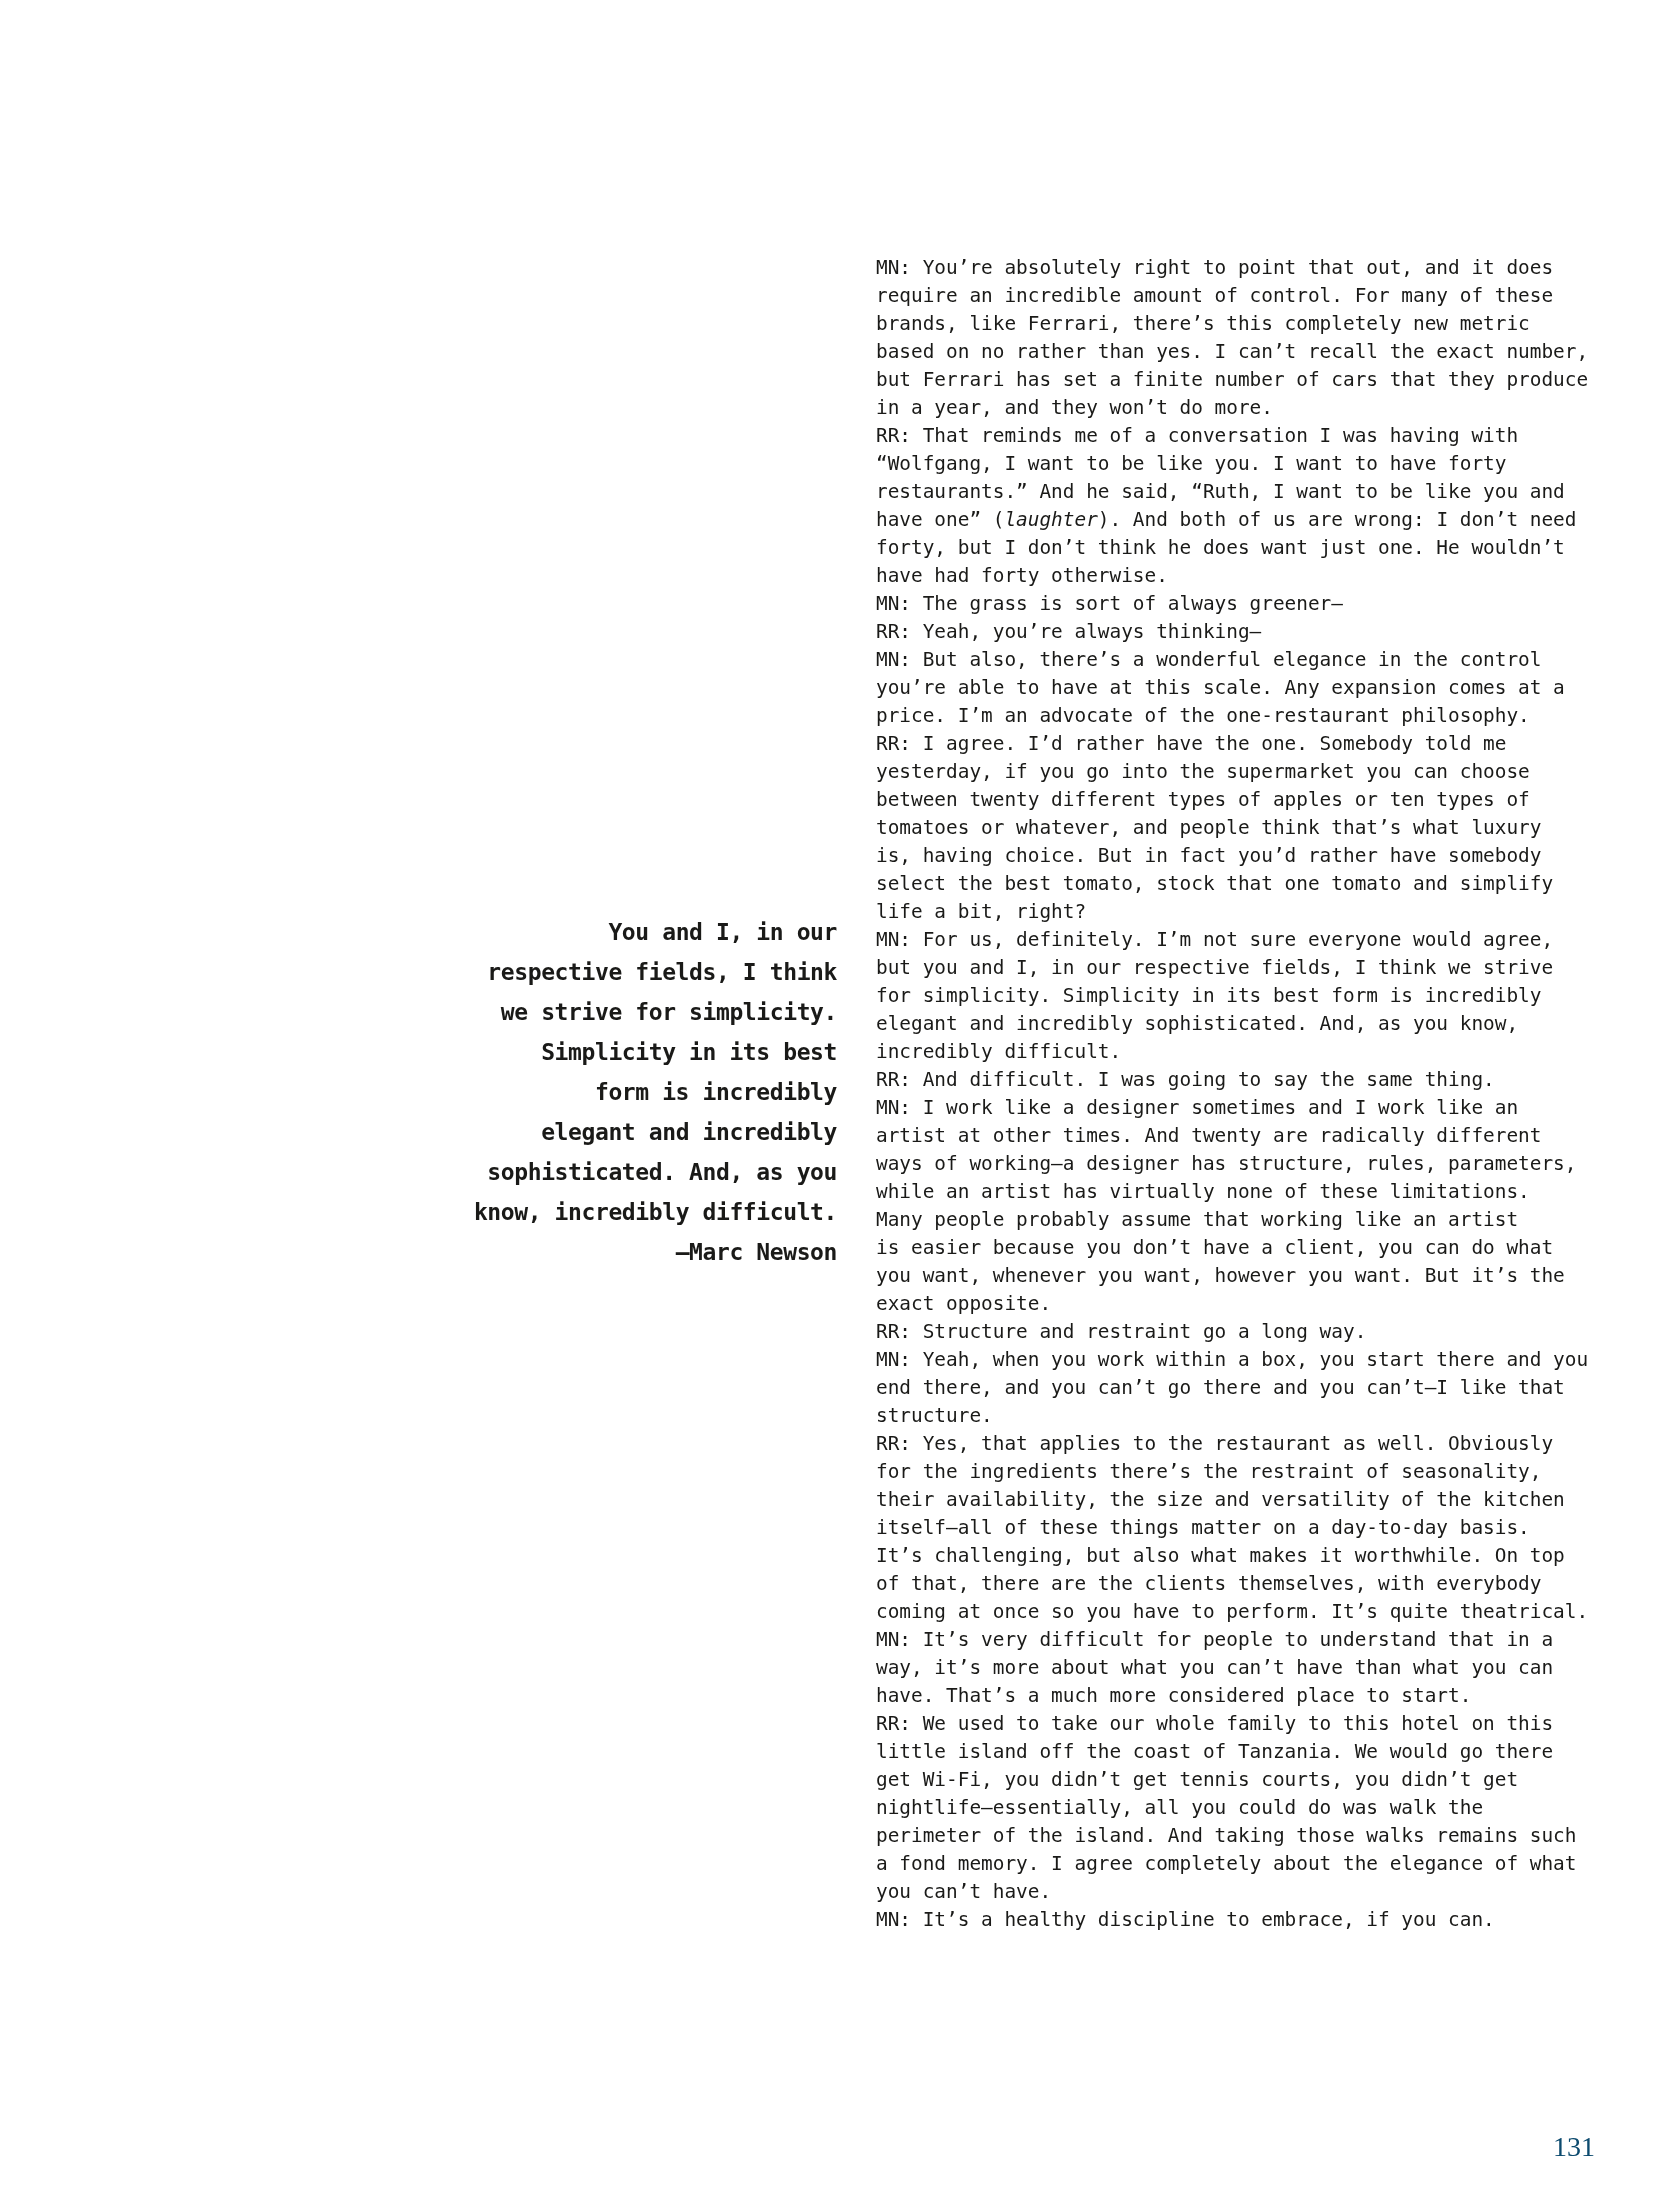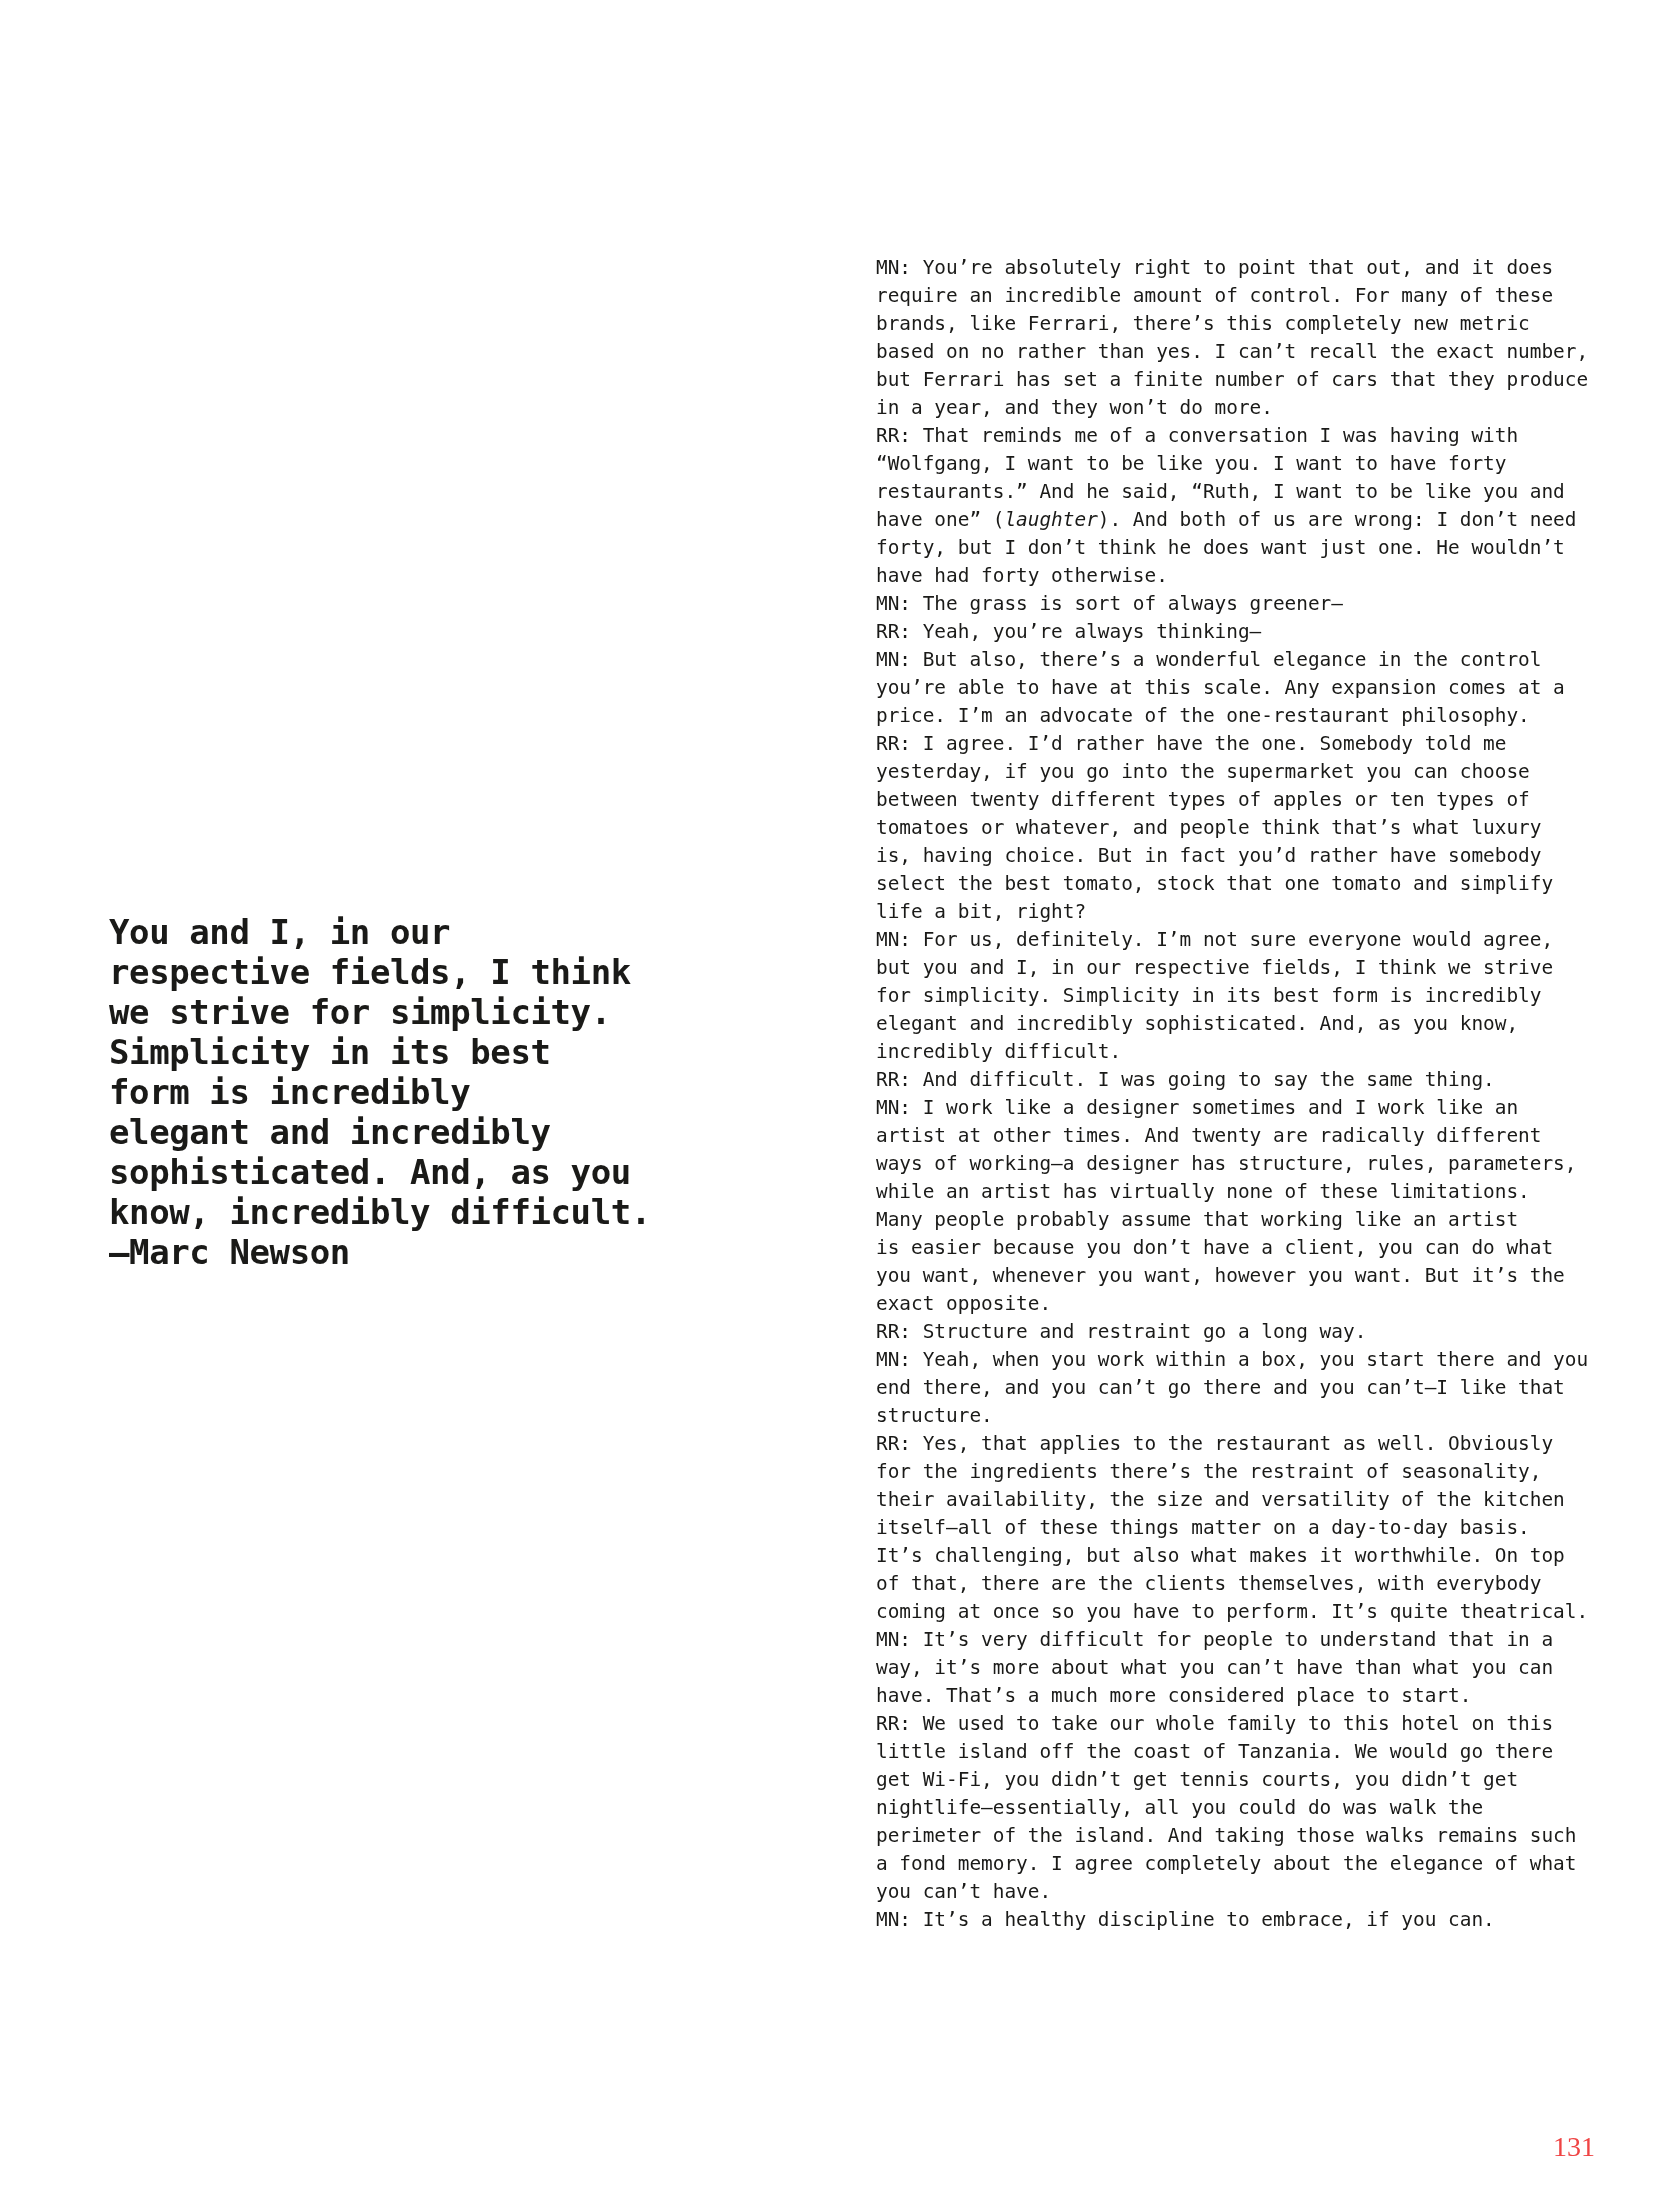--- a/index.html
+++ b/index.html
@@ -11,26 +11,26 @@
     position: relative;
     width: 1670px;
     height: 2205px;
     background: #ffffff;
     color: #1a1a18;
     font-family: "DejaVu Sans Mono", "Liberation Mono", monospace;
     overflow: hidden;
   }
   .pull-quote {
     position: absolute;
-    left: 109px;
+    left: 94px;
     top: 912px;
     width: 743px;
-    text-align: left;
+    text-align: right;
     font-weight: bold;
-    font-size: 34px;
+    font-size: 23px;
     line-height: 40px;
     letter-spacing: -0.4px;
     white-space: nowrap;
   }
   .transcript {
     position: absolute;
     left: 876px;
     top: 254px;
     width: 743px;
     font-size: 19.4px;
@@ -44,21 +44,21 @@
     font-style: italic;
     margin-top: 24px;
   }
   .page-number {
     position: absolute;
     left: 1553px;
     top: 2132px;
     font-family: "Liberation Serif", "DejaVu Serif", serif;
     font-size: 28px;
     line-height: 29px;
-    color: #ef4444;
+    color: #0c4a6e;
   }
 </style>
 </head>
 <body>
 
 <div class="page">
 
   <div class="pull-quote">
       <div>You and I, in our</div>
       <div>respective fields, I think</div>

